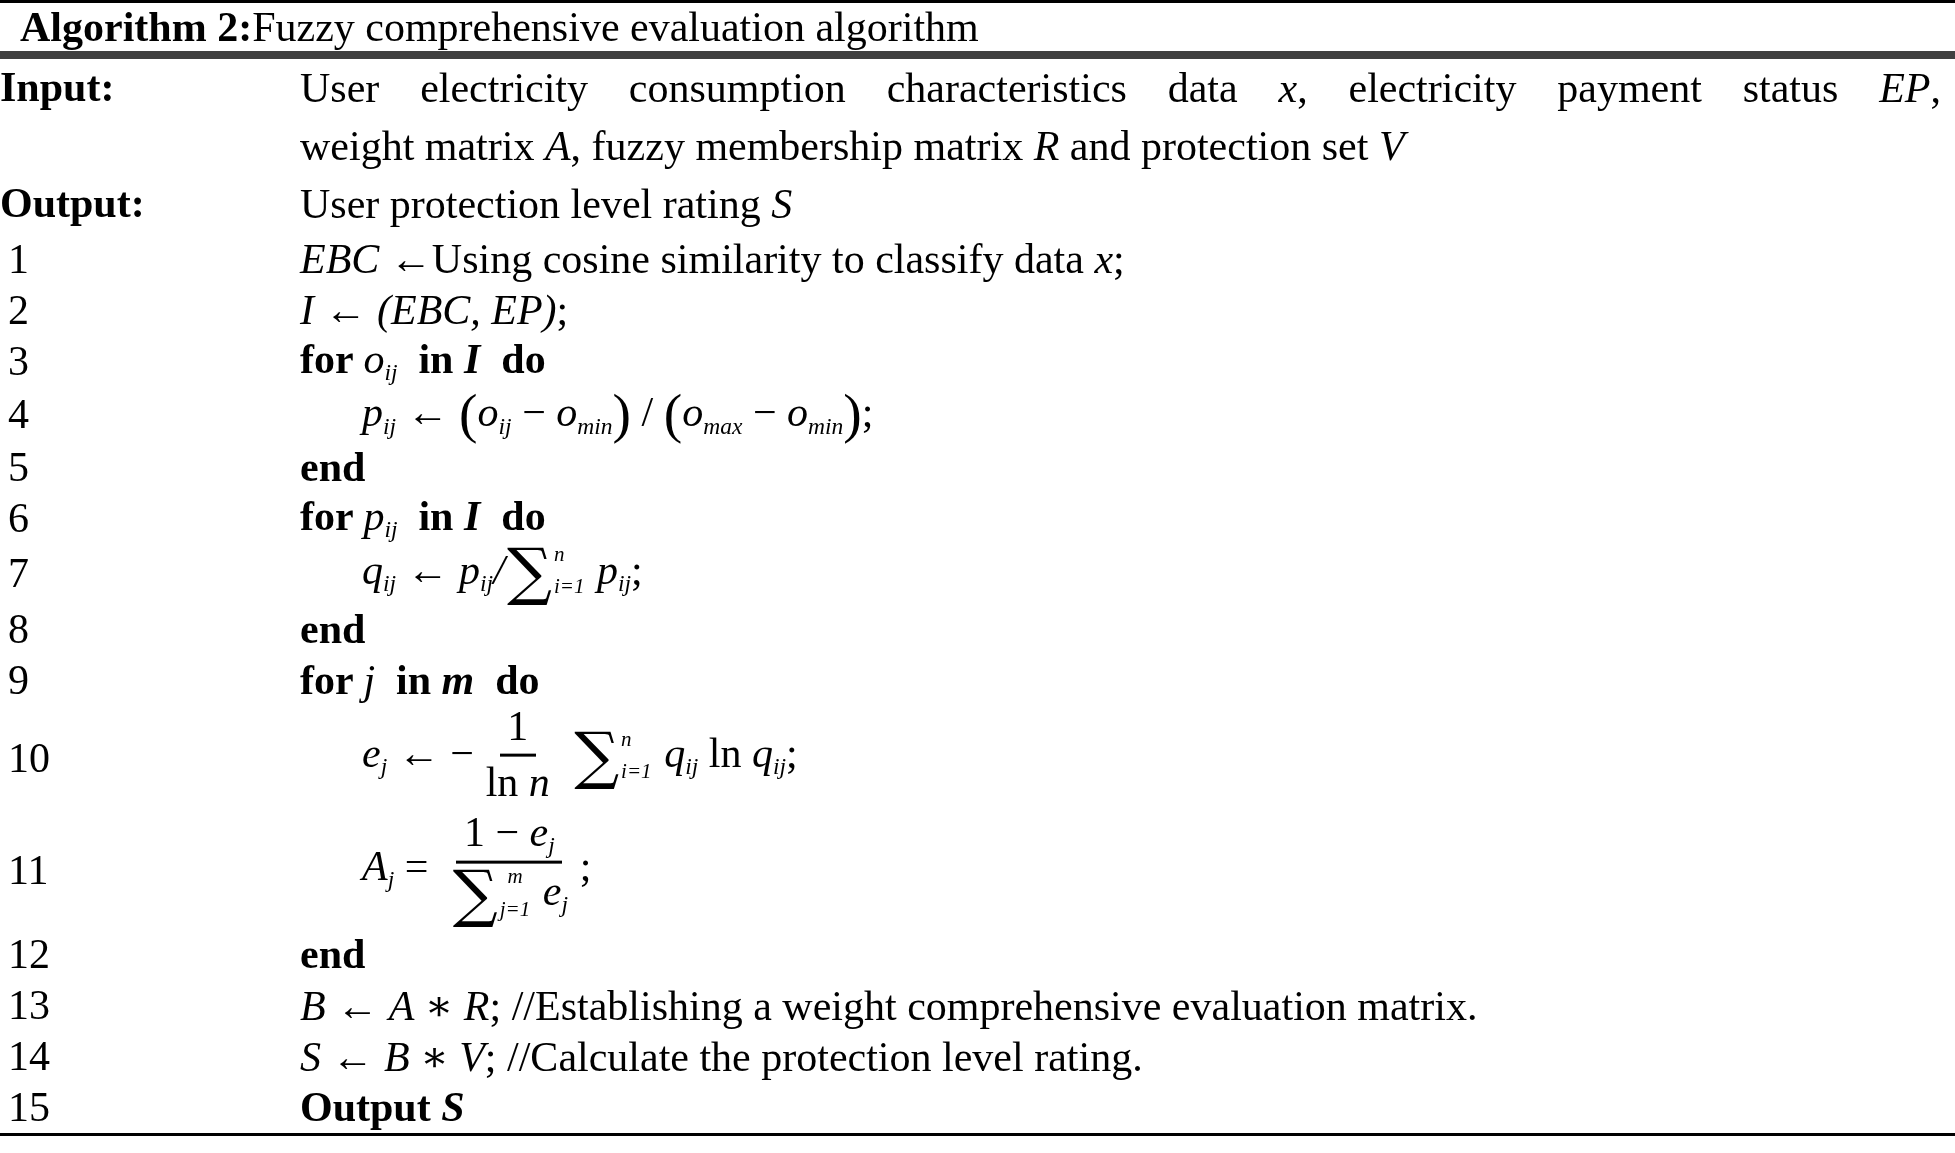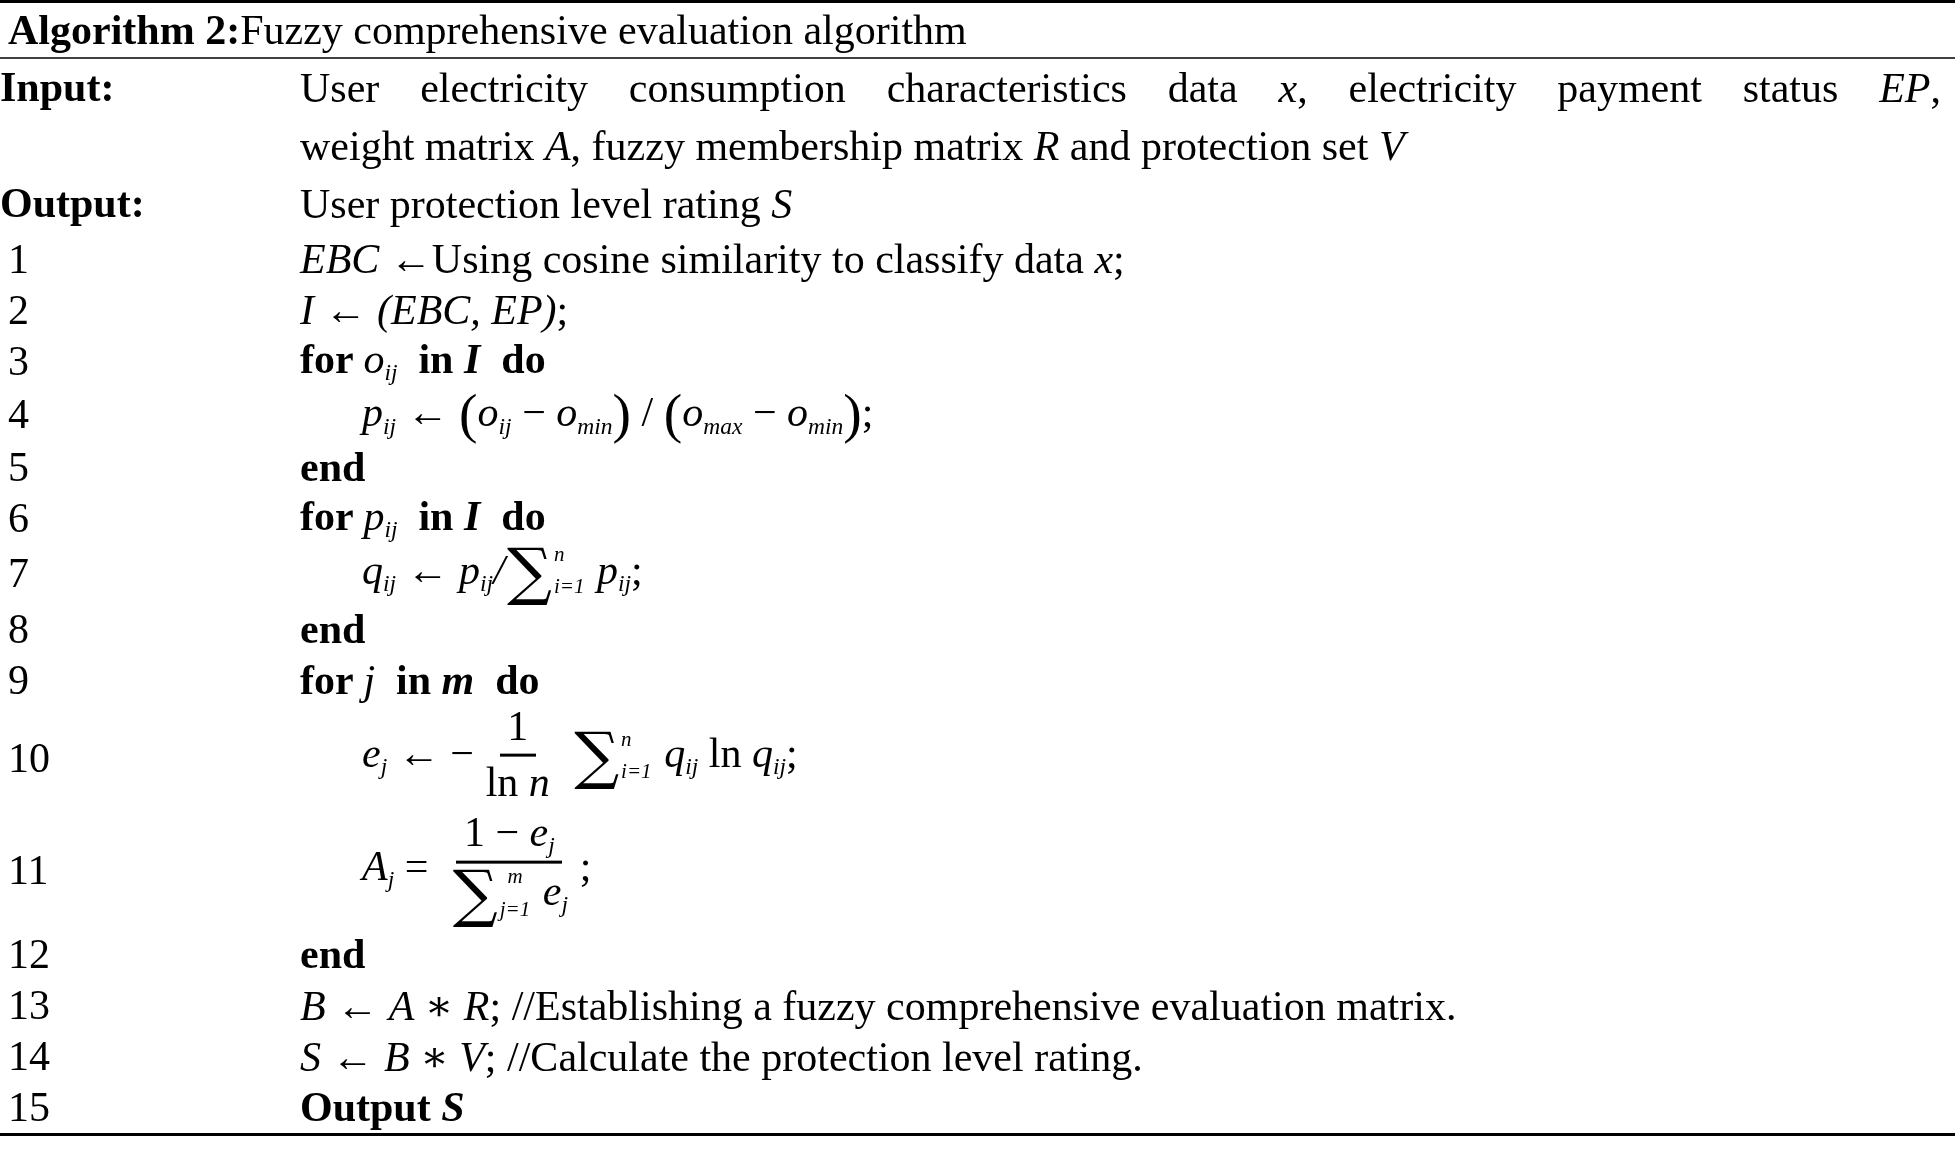--- a/index.html
+++ b/index.html
@@ -3,21 +3,21 @@
 <meta charset="utf-8">
 <style>
   html,body{margin:0;padding:0;background:#ffffff;}
   body{
     width:1955px;height:1153px;overflow:hidden;
     font-family:"Liberation Serif","DejaVu Serif",serif;
     font-size:42px;color:#000;
   }
   .algo{width:1955px;border-top:3px solid #000;border-bottom:3px solid #000;box-sizing:border-box;}
   
-  .hdr{height:56px;display:flex;align-items:center;border-bottom:2px solid #404040;padding-left:8px;box-sizing:border-box;}
+  .hdr{height:56px;display:flex;align-items:center;border-bottom:8px solid #404040;padding-left:20px;box-sizing:border-box;}
   .hdr .b{font-weight:bold;}
   
   .row{display:flex;align-items:center;min-height:51px;}
   .label-col{width:300px;flex:0 0 300px;box-sizing:border-box;align-self:flex-start;line-height:57px;}
   .label-col.bold{font-weight:bold;}
   .num-col{width:300px;flex:0 0 300px;padding-left:8px;box-sizing:border-box;}
   .content-col{flex:1;padding-right:14px;}
   .io-line{line-height:58px;}
   .jfill{text-align:justify;text-align-last:justify;}
   .code-line{white-space:pre;}
@@ -131,21 +131,21 @@
       </div>
       <div class="row">
         <div class="num-col">12</div>
         <div class="content-col">
           <div class="code-line ind1"><span class="b">end</span></div>
         </div>
       </div>
       <div class="row">
         <div class="num-col">13</div>
         <div class="content-col">
-          <div class="code-line ind1"><span class="i">B</span><span class="r"> ← </span><span class="i">A</span><span class="r"> ∗ </span><span class="i">R</span><span class="r">; //Establishing a fuzzy comprehensive evaluation matrix.</span></div>
+          <div class="code-line ind1"><span class="i">B</span><span class="r"> ← </span><span class="i">A</span><span class="r"> ∗ </span><span class="i">R</span><span class="r">; //Establishing a weight comprehensive evaluation matrix.</span></div>
         </div>
       </div>
       <div class="row">
         <div class="num-col">14</div>
         <div class="content-col">
           <div class="code-line ind1"><span class="i">S</span><span class="r"> ← </span><span class="i">B</span><span class="r"> ∗ </span><span class="i">V</span><span class="r">; //Calculate the protection level rating.</span></div>
         </div>
       </div>
       <div class="row">
         <div class="num-col">15</div>

